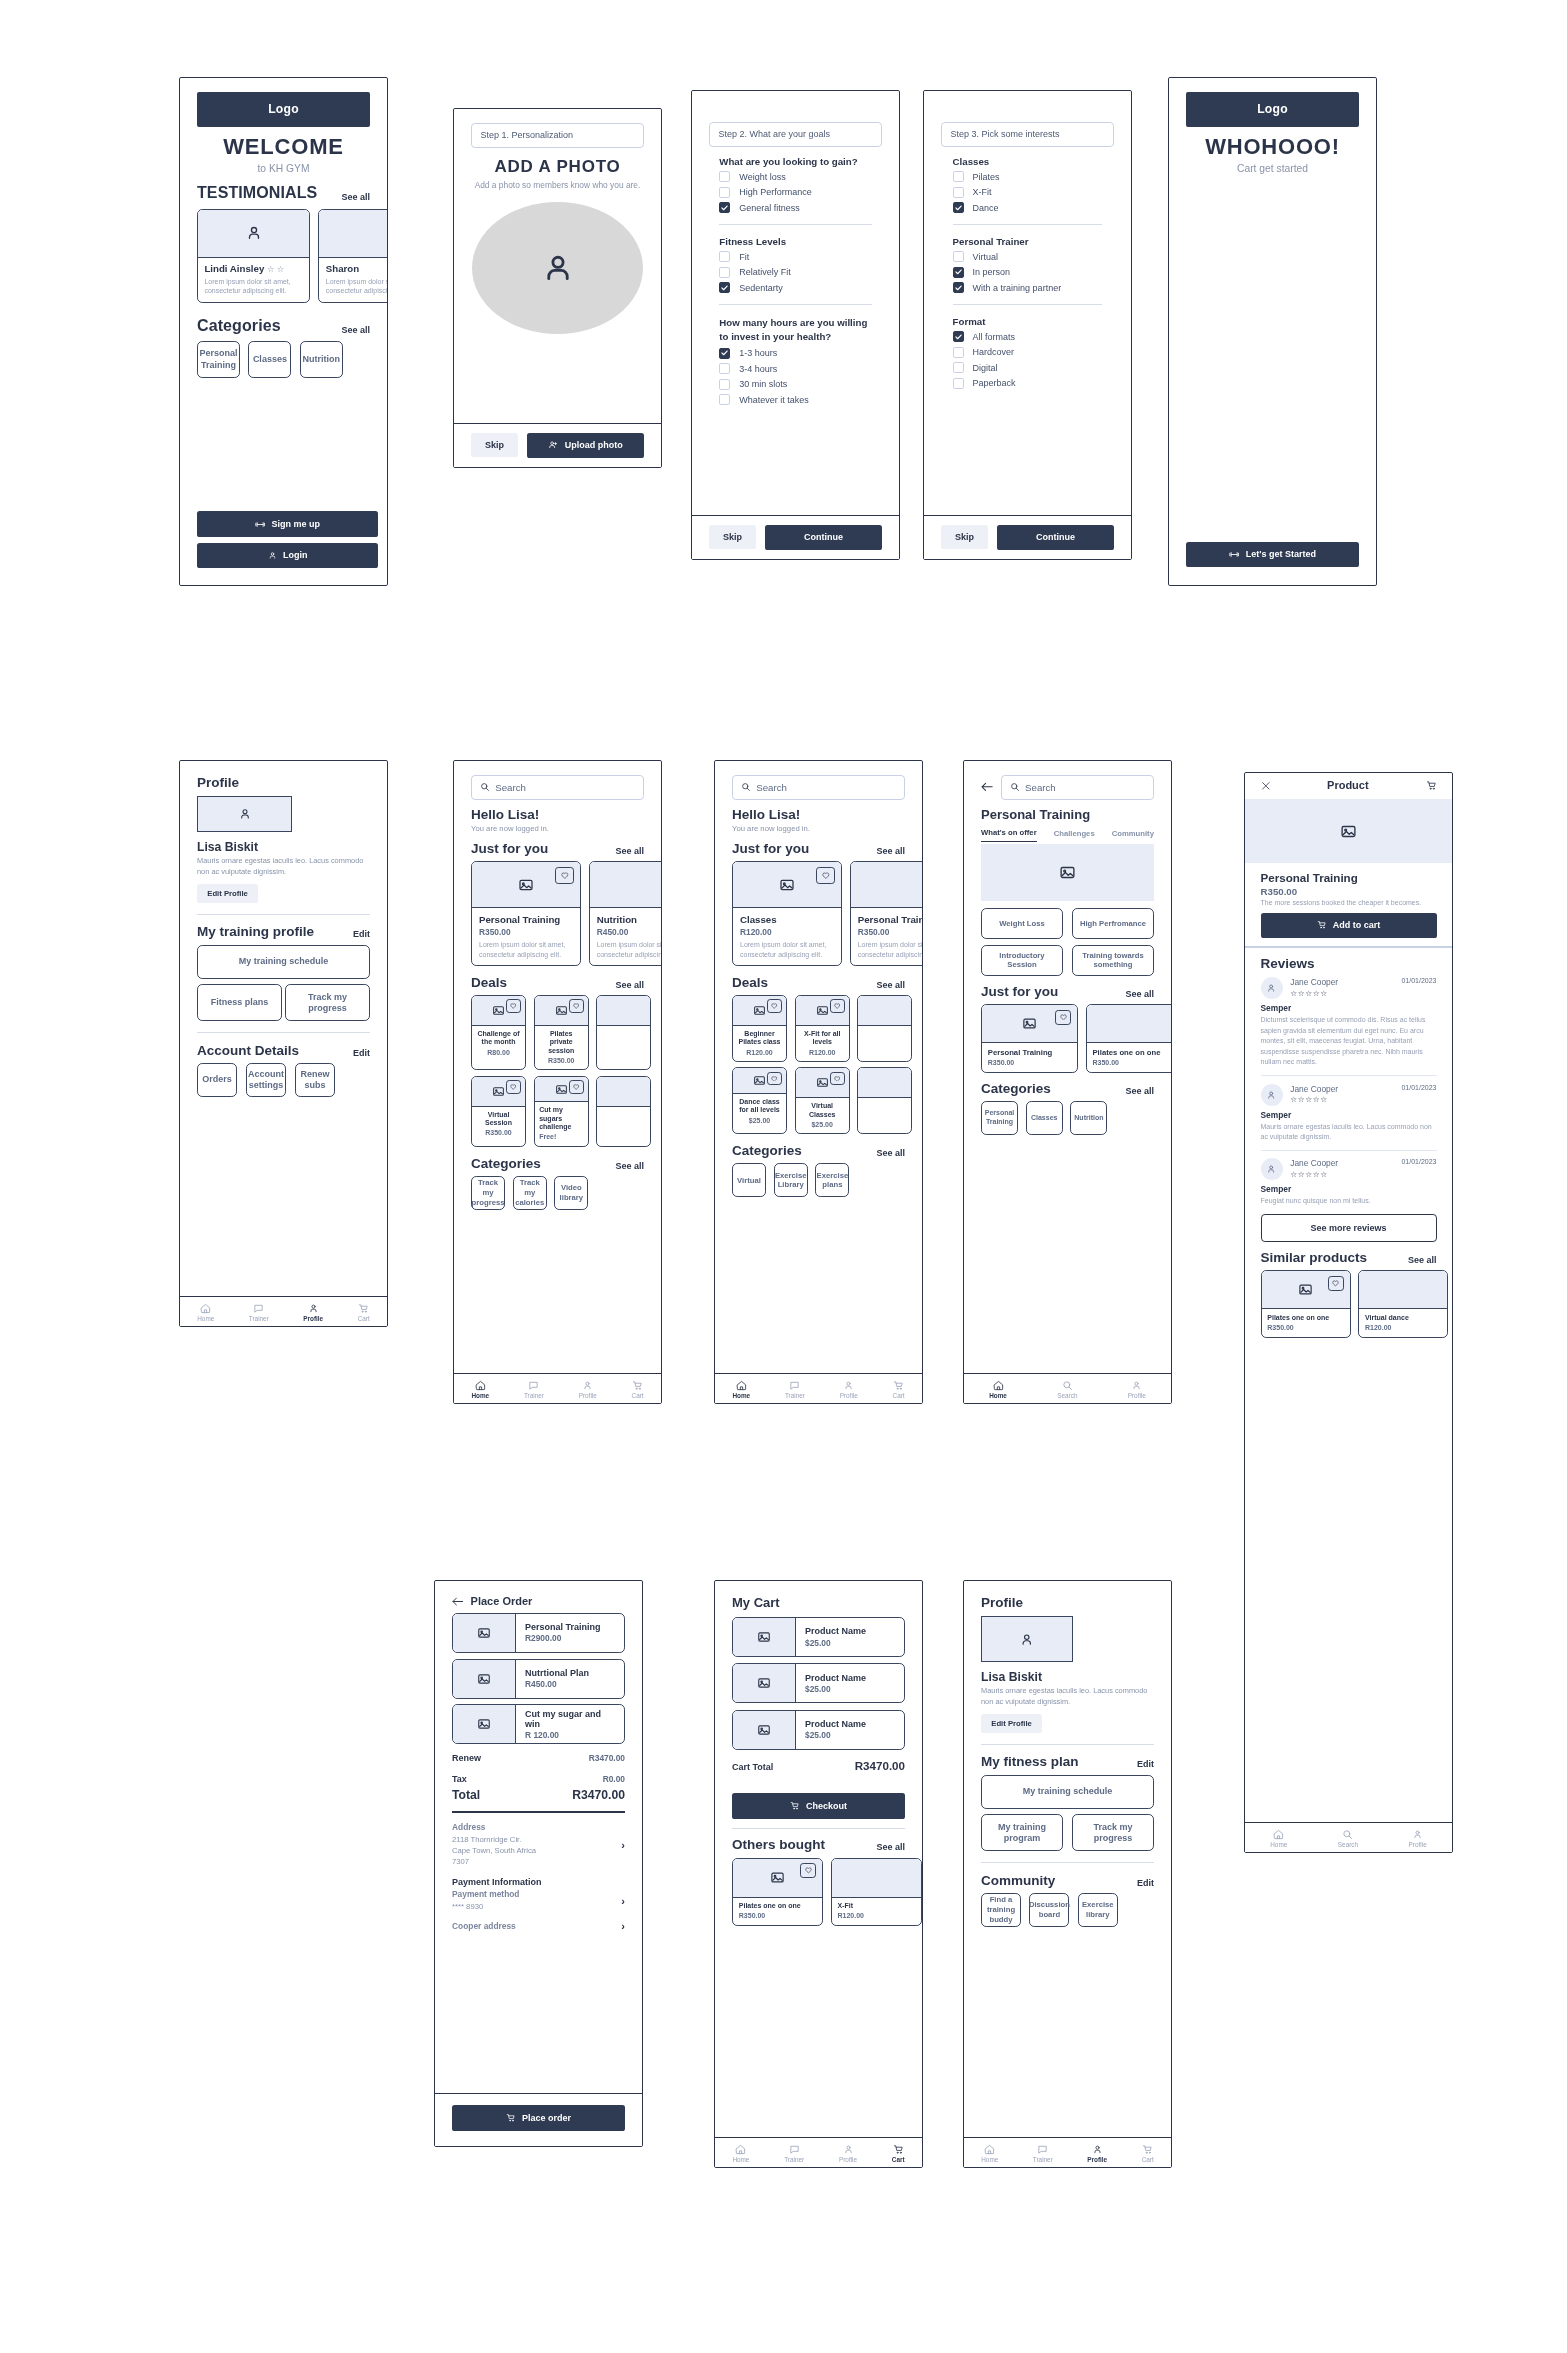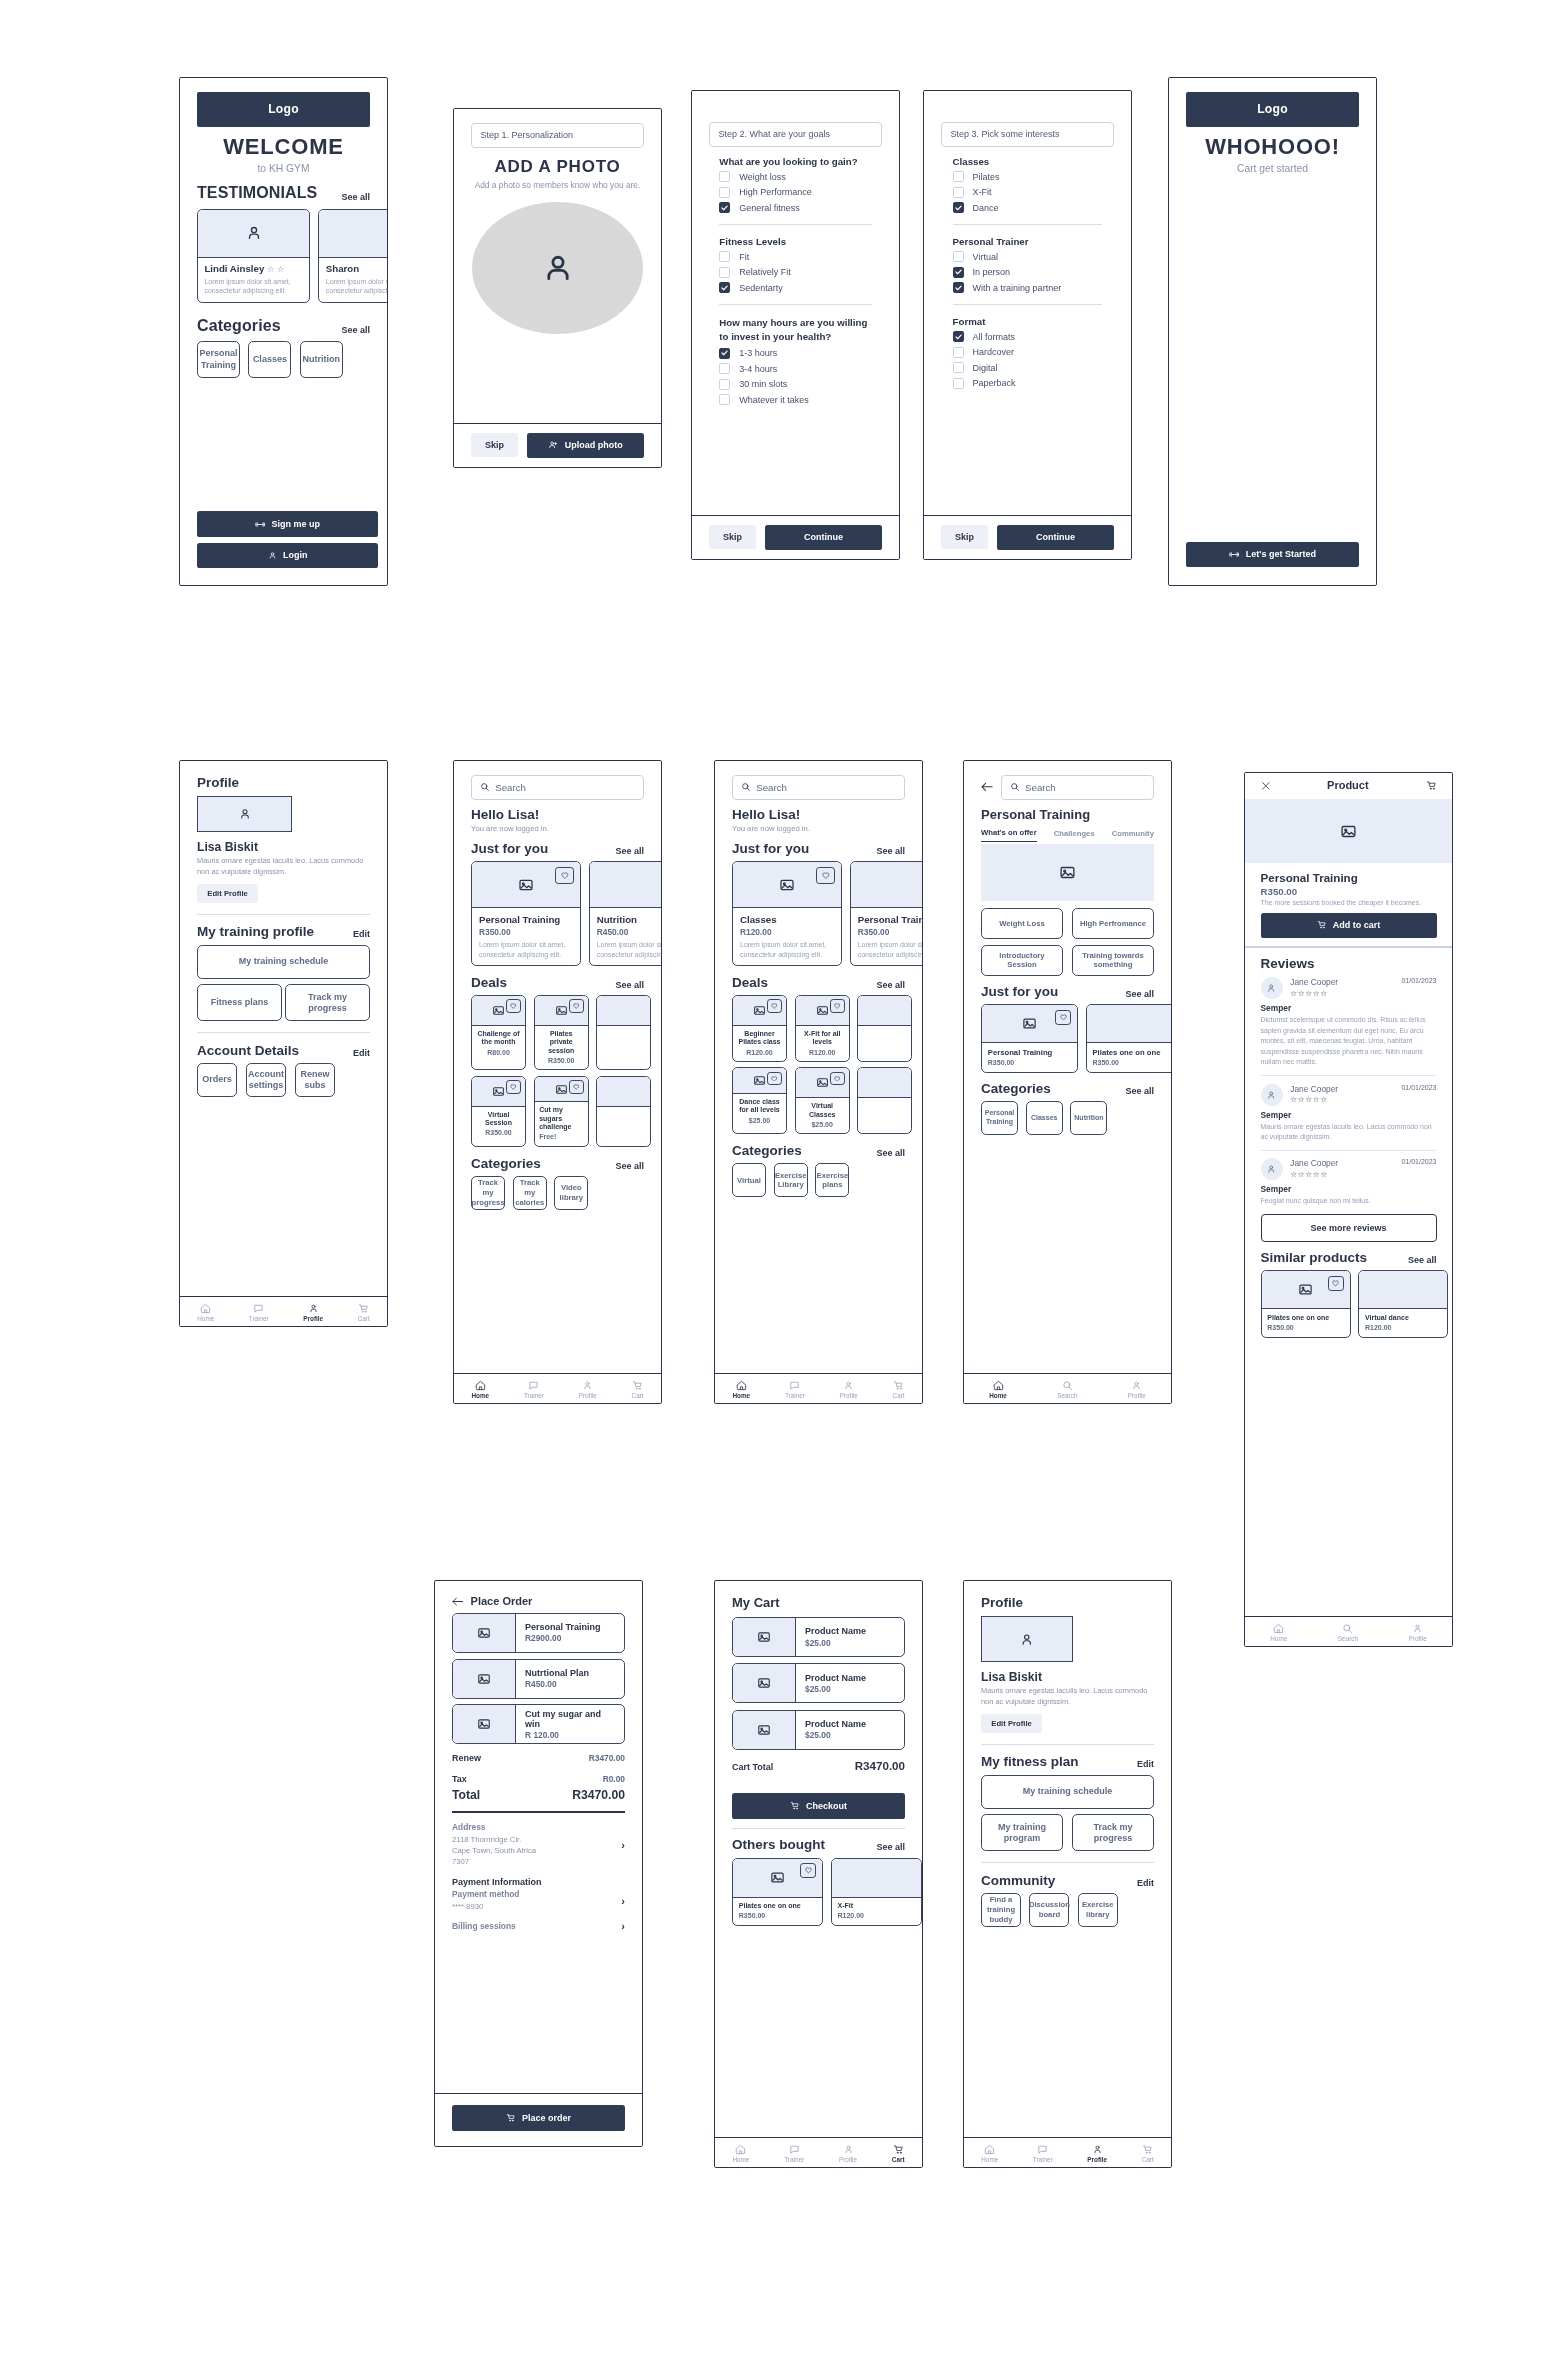--- a/index.html
+++ b/index.html
@@ -860,21 +860,21 @@
       <div class="navitem">
           <svg width="11" height="11" viewBox="0 0 24 24" fill="none" stroke="#9aa3b8" stroke-width="1.8" stroke-linecap="round">
             <circle cx="12" cy="8" r="3.4"></circle>
             <path d="M6.4 19v-1.4a4 4 0 0 1 4-4h3.2a4 4 0 0 1 4 4V19"></path>
           </svg>
           <span>Profile</span>
         </div>
     </div>
   </div>
 
-  <div class="phone" style="left:1244px;top:772px;width:209px;height:875px;">
+  <div class="phone" style="left:1244px;top:772px;width:209px;height:1081px;">
     <div class="prodhead">
       <svg width="9.7" height="9.7" viewBox="0 0 24 24" fill="none" stroke="#2b3448" stroke-width="2" stroke-linecap="round">
           <path d="M4 4 20 20M20 4 4 20"></path>
         </svg>
       <div class="ttl">Product</div>
       <svg width="11" height="11" viewBox="0 0 24 24" fill="none" stroke="#2b3448" stroke-width="1.8" stroke-linecap="round" stroke-linejoin="round">
           <path d="M3 4h3l2.2 10h10l1.8-7H7"></path>
           <circle cx="10" cy="19" r="1.1"></circle>
           <circle cx="17" cy="19" r="1.1"></circle>
         </svg>
@@ -1098,21 +1098,21 @@
 
     <div style="font-size:9px;font-weight:bold;margin-top:9px;">Payment Information</div>
     <div style="display:flex;align-items:center;margin-top:2px;justify-content:center;">
       <div style="flex:1;">
         <div class="addr-label">Payment method</div>
         <div class="addr-val" style="margin-top:2.6px;">**** 8930</div>
       </div>
       <span class="chev">›</span>
     </div>
     <div style="display:flex;align-items:center;margin-top:7.7px;">
-      <div style="flex:1;" class="addr-label">Billing sessions</div>
+      <div style="flex:1;" class="addr-label">Cooper address</div>
       <span class="chev">›</span>
     </div>
 
     <div class="footbar" style="padding:11px 17px 15.5px;">
       <div class="btn-dark sm" style="flex:1;">
         <svg width="9.7" height="9.7" viewBox="0 0 24 24" fill="none" stroke="#fff" stroke-width="1.9" stroke-linecap="round" stroke-linejoin="round">
             <path d="M3 4h3l2.2 10h10l1.8-7H7"></path>
             <circle cx="10" cy="19" r="1.1"></circle>
             <circle cx="17" cy="19" r="1.1"></circle>
           </svg>

